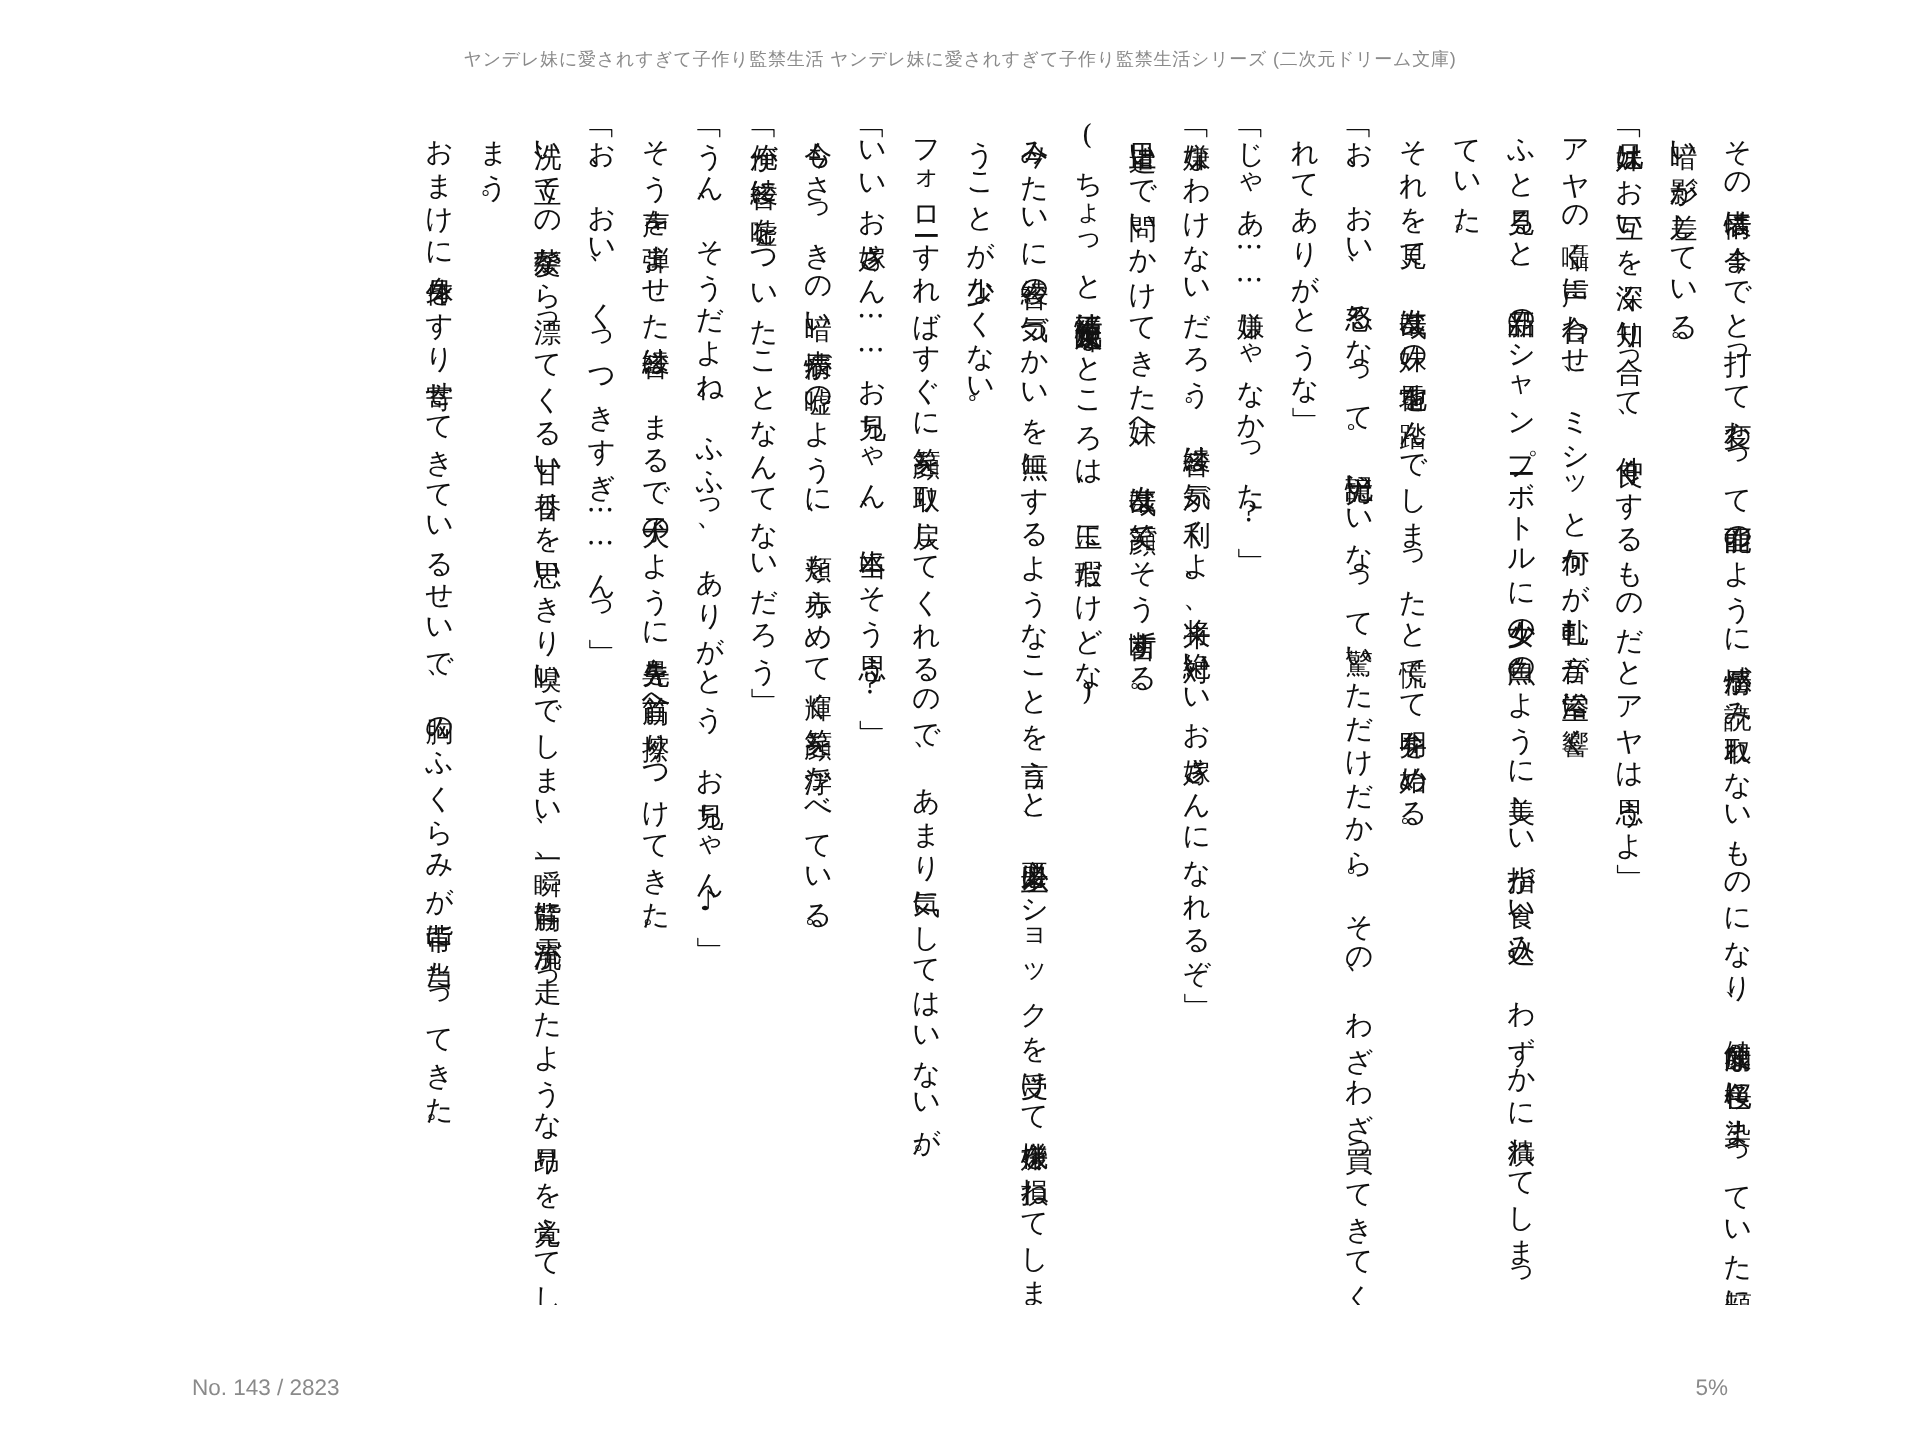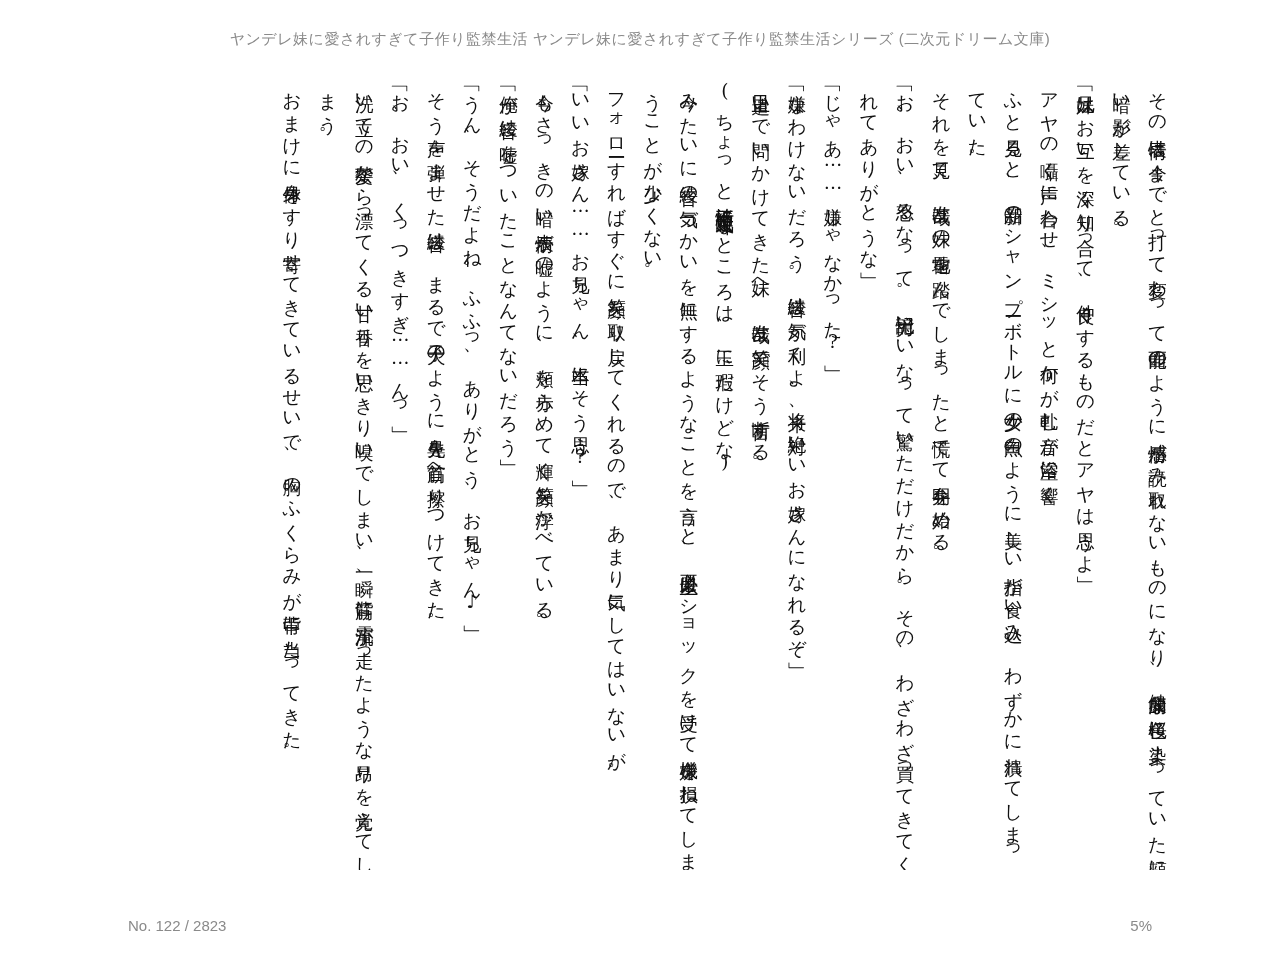--- a/index.html
+++ b/index.html
@@ -24,21 +24,21 @@
   .header {
     position: absolute;
     top: 0;
     left: 0;
     right: 0;
     height: 78px;
     display: flex;
     align-items: center;
     justify-content: center;
     color: #8a8a8a;
-    font-size: 15px;
+    font-size: 12px;
     letter-spacing: 0.5px;
     white-space: nowrap;
     overflow: hidden;
   }
   .book-title {
     max-width: 1100px;
     overflow: hidden;
     text-overflow: ellipsis;
     white-space: nowrap;
   }
@@ -155,17 +155,17 @@
       </div>
       <div class="vtext">
         <p class="para">洗い立ての茶髪から漂ってくる甘い香りを思いきり嗅いでしまい、一瞬、背筋に電流が走ったような昂りを覚えてしまう。</p>
       </div>
       <div class="vtext">
         <p class="para">おまけに身体をすり寄せてきているせいで、胸のふくらみが背中に当たってきた。</p>
       </div>
     </div>
 
   <div class="footer">
-    <div class="footer-left">No. 122 / 2823</div>
+    <div class="footer-left">No. 143 / 2823</div>
     <div class="footer-right">5%</div>
   </div>
 
 </div>
 
 </body></html>

